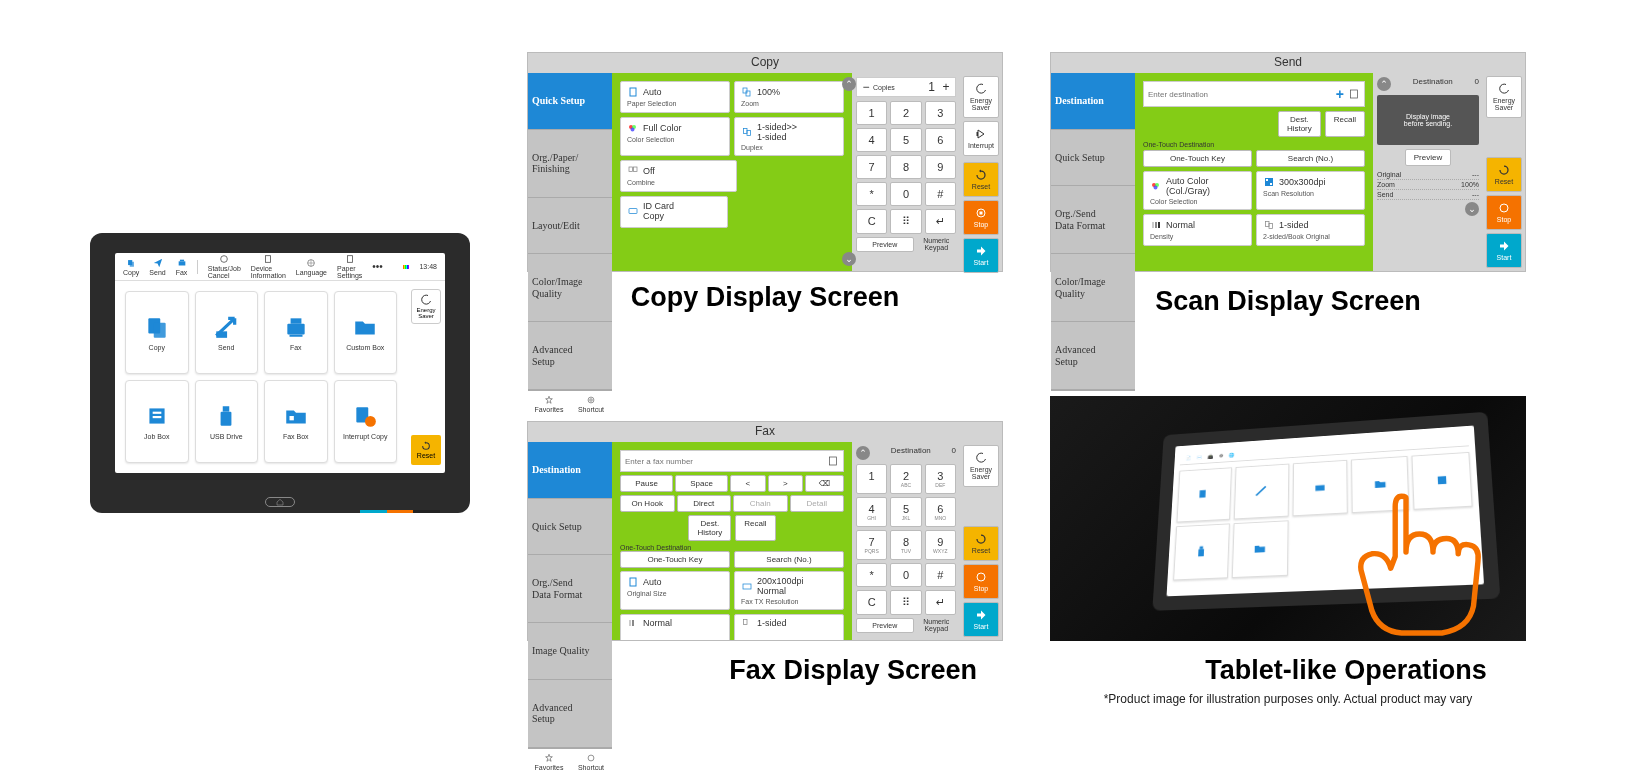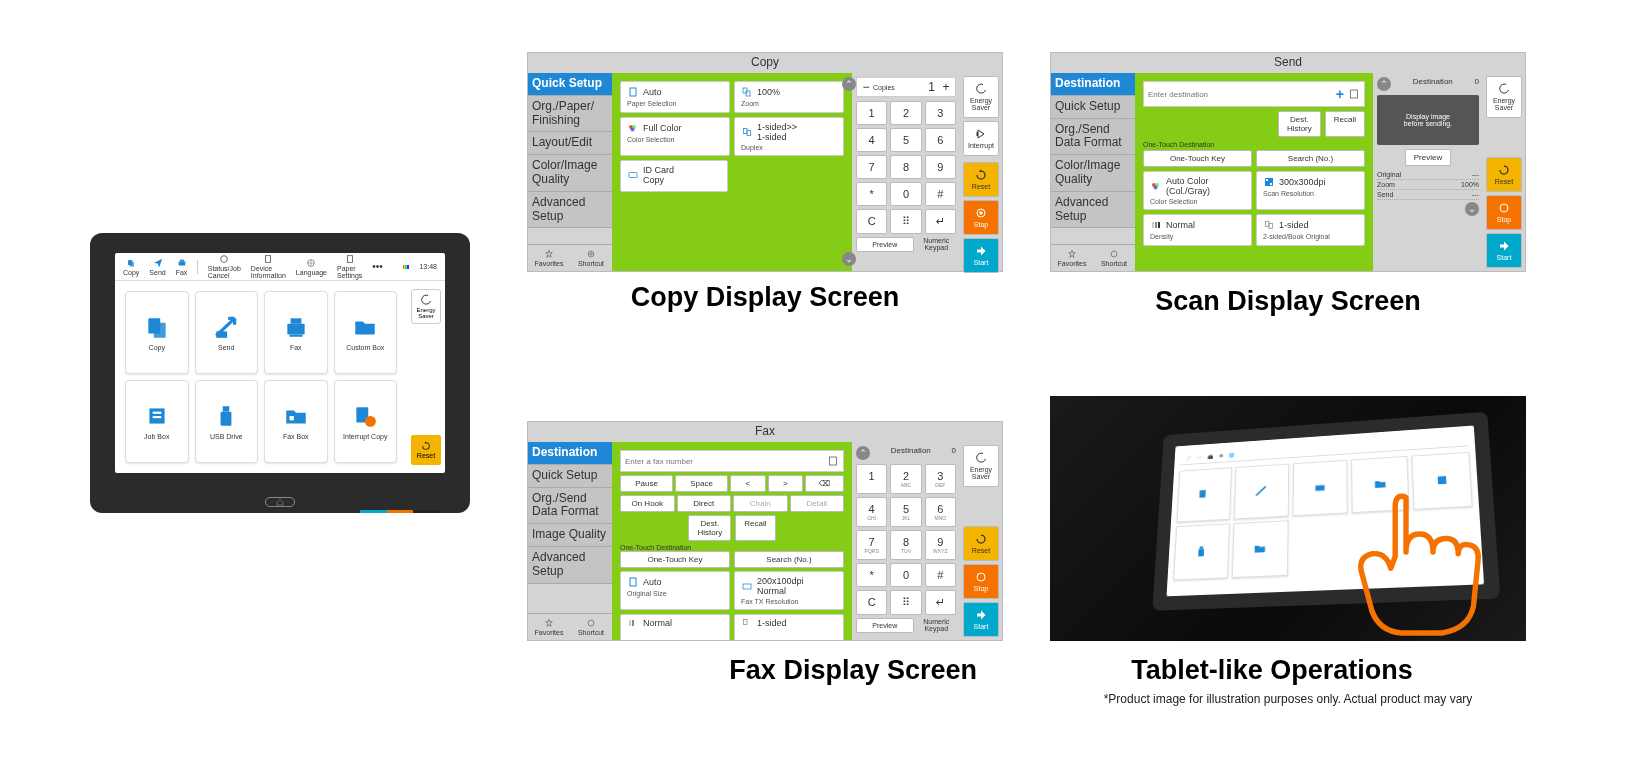--- a/index.html
+++ b/index.html
@@ -31,21 +31,21 @@
   
   .panel { position: absolute; width: 476px; height: 220px; background: #d4d4d4; border: 1px solid #bbb; font-size: 9px; color: #333; }
   .panel.copy { left: 527px; top: 52px; }
   .panel.scan { left: 1050px; top: 52px; }
   .panel.fax { left: 527px; top: 421px; }
   
   .panel-title { position: absolute; top: 2px; left: 0; right: 0; text-align: center; font-size: 12px; color: #333; }
   .panel-body { position: absolute; top: 20px; left: 0; right: 0; bottom: 0; display: flex; }
   
   .tabs { width: 84px; display: flex; flex-direction: column; }
-  .tab { padding: 4px 4px; background: #c4c4c4; border-bottom: 1px solid #aaa; font-size: 12px; line-height: 1.15; }
+  .tab { padding: 22px 4px; background: #c4c4c4; border-bottom: 1px solid #aaa; font-size: 10px; line-height: 1.15; font-family: Liberation Serif, serif; }
   .tab.active { background: #1e88d6; color: #fff; font-weight: bold; }
   .tabs-spacer { flex: 1; }
   .tabs-bottom { display: flex; border-top: 1px solid #aaa; }
   .tabs-bottom .tb { flex: 1; text-align: center; font-size: 7px; padding: 4px 0; }
   .tabs-bottom .tb svg { width: 10px; height: 10px; display: block; margin: 0 auto 1px; }
   
   .center { flex: 1; padding: 8px; background: #84cc16; overflow: hidden; }
   .tile-row { display: flex; gap: 4px; margin-bottom: 4px; }
   .tile { background: #fff; border: 1px solid #ccc; border-radius: 2px; padding: 4px 6px; flex: 1; min-height: 32px; }
   .tile-hdr { display: flex; align-items: center; gap: 4px; font-size: 9px; }
@@ -76,21 +76,21 @@
   .dest-bar .plus-icon { color: #1e88d6; font-size: 14px; font-weight: bold; }
   
   .preview-box { background: #555; color: #fff; font-size: 7px; padding: 18px 8px; text-align: center; border-radius: 2px; margin-bottom: 4px; }
   .info-row { display: flex; justify-content: space-between; font-size: 7px; padding: 1px 0; border-bottom: 1px dotted #aaa; }
   
   
   .caption { position: absolute; font-size: 27px; font-weight: bold; color: #000; text-align: center; }
   .caption.c1 { left: 527px; top: 282px; width: 476px; }
   .caption.c2 { left: 1050px; top: 286px; width: 476px; }
   .caption.c3 { left: 501px; top: 655px; width: 476px; text-align: right; }
-  .caption.c4 { left: 1034px; top: 655px; width: 476px; }
+  .caption.c4 { left: 1108px; top: 655px; width: 476px; }
   .footnote { position: absolute; left: 1050px; top: 692px; width: 476px; font-size: 12px; text-align: center; color: #222; }
   
   
   .photo { position: absolute; left: 1050px; top: 396px; width: 476px; height: 245px; background: linear-gradient(135deg, #1a1a1a 0%, #0a0a0a 60%, #1a1a1a 100%); overflow: hidden; }
   .photo-device { position: absolute; left: 100px; top: 20px; width: 340px; height: 190px; background: #2b2b2b; border-radius: 8px; transform: perspective(800px) rotateX(18deg) rotateY(-10deg); padding: 14px; }
   .photo-screen { background: #fff; width: 100%; height: 100%; border-radius: 2px; padding: 6px; }
   .photo-grid { display: grid; grid-template-columns: repeat(5,1fr); gap: 4px; }
   .photo-tile { background: #fff; border: 1px solid #ddd; aspect-ratio: 1; display: flex; flex-direction: column; align-items: center; justify-content: center; font-size: 5px; box-shadow: 0 1px 2px rgba(0,0,0,0.15); }
   .photo-tile svg { width: 14px; height: 14px; fill: #1e88d6; }
   .hand { position: absolute; right: 30px; bottom: -10px; }
@@ -304,20 +304,33 @@
                 <rect x="5" y="5" width="7" height="10" fill="none" stroke="#1e88d6" stroke-width="1.5"></rect>
                 <rect x="12" y="9" width="7" height="10" fill="none" stroke="#1e88d6" stroke-width="1.5"></rect>
               </svg>
               <span style="white-space:pre-line">1-sided&gt;&gt;
 1-sided</span>
             </div>
             <div class="tile-sub">Duplex</div>
           </div>
       </div>
       <div class="tile-row">
+        <div class="tile">
+            <div class="tile-hdr">
+              <svg viewBox="0 0 24 24">
+                <rect x="4" y="4" width="7" height="9" fill="none" stroke="#888" stroke-width="1.5"></rect>
+                <rect x="13" y="4" width="7" height="9" fill="none" stroke="#888" stroke-width="1.5"></rect>
+              </svg>
+              <span>Off</span>
+            </div>
+            <div class="tile-sub">Combine</div>
+          </div>
+        <div style="flex:1"></div>
+      </div>
+      <div class="tile-row">
         <div class="tile" style="flex:0 0 48%">
             <div class="tile-hdr">
               <svg viewBox="0 0 24 24">
                 <rect x="4" y="7" width="16" height="10" rx="1" fill="none" stroke="#1e88d6" stroke-width="1.5"></rect>
               </svg>
               <span style="white-space:pre-line">ID Card
 Copy</span>
             </div>
           </div>
       </div>

